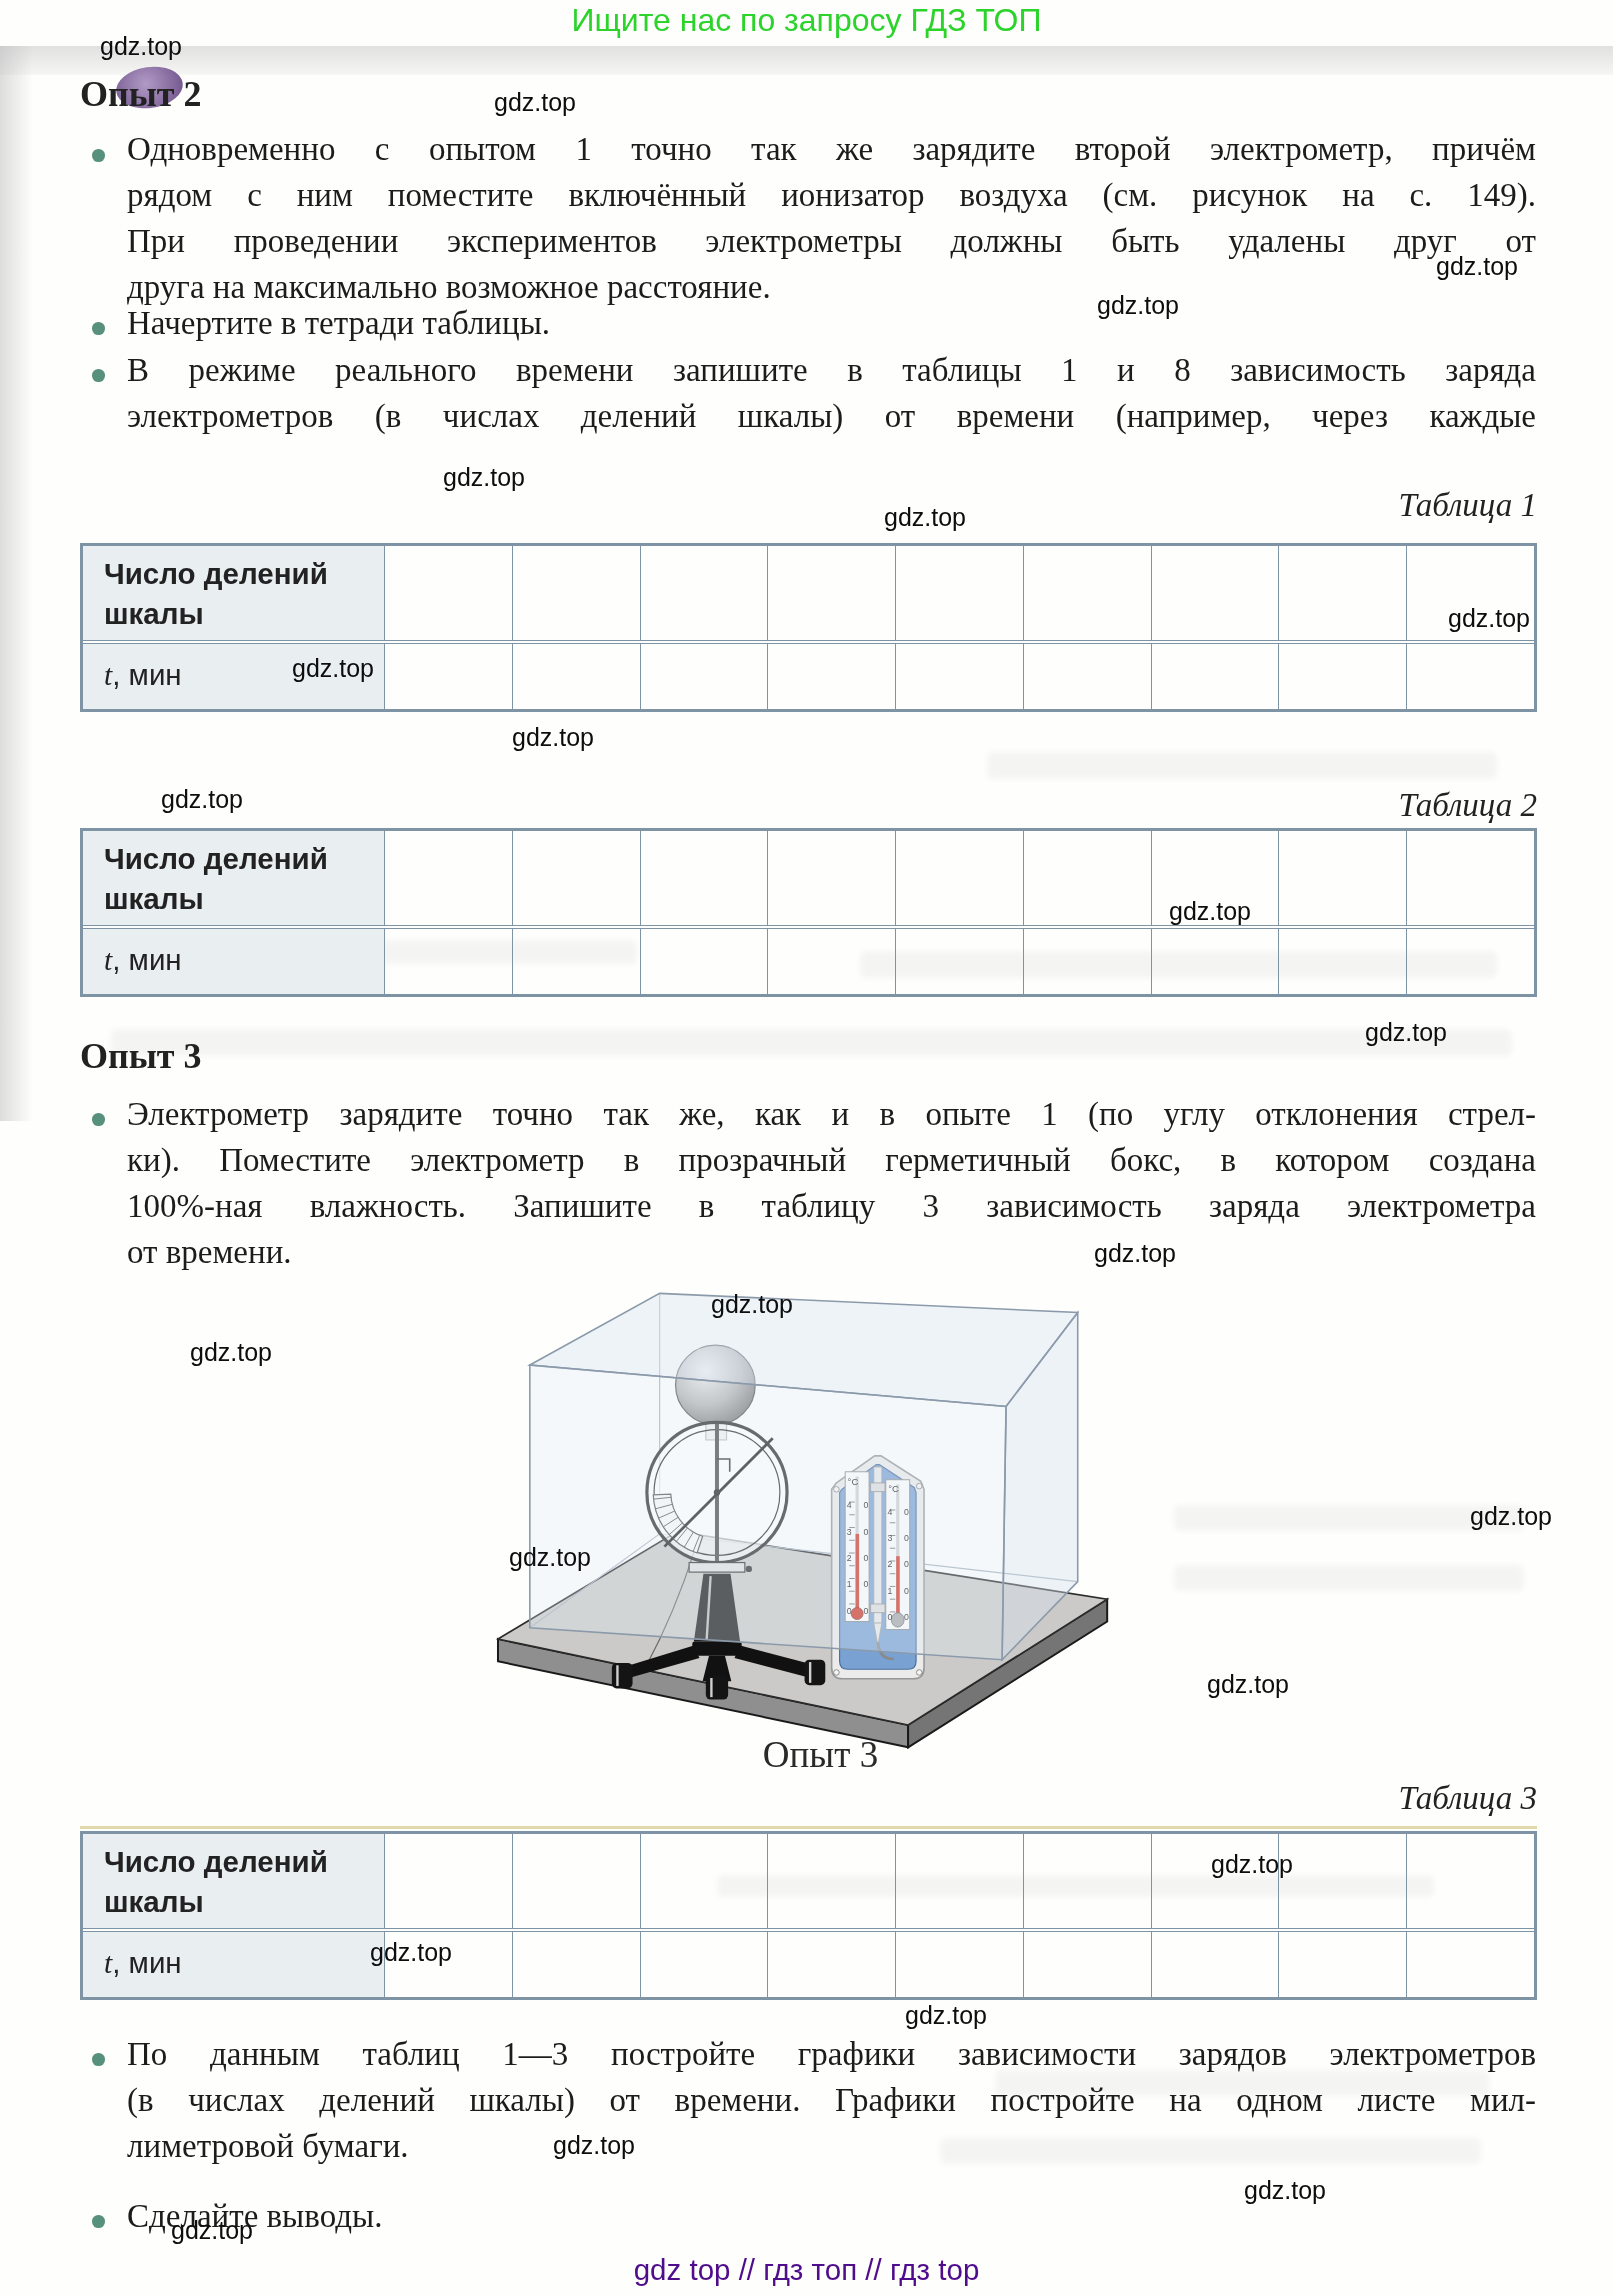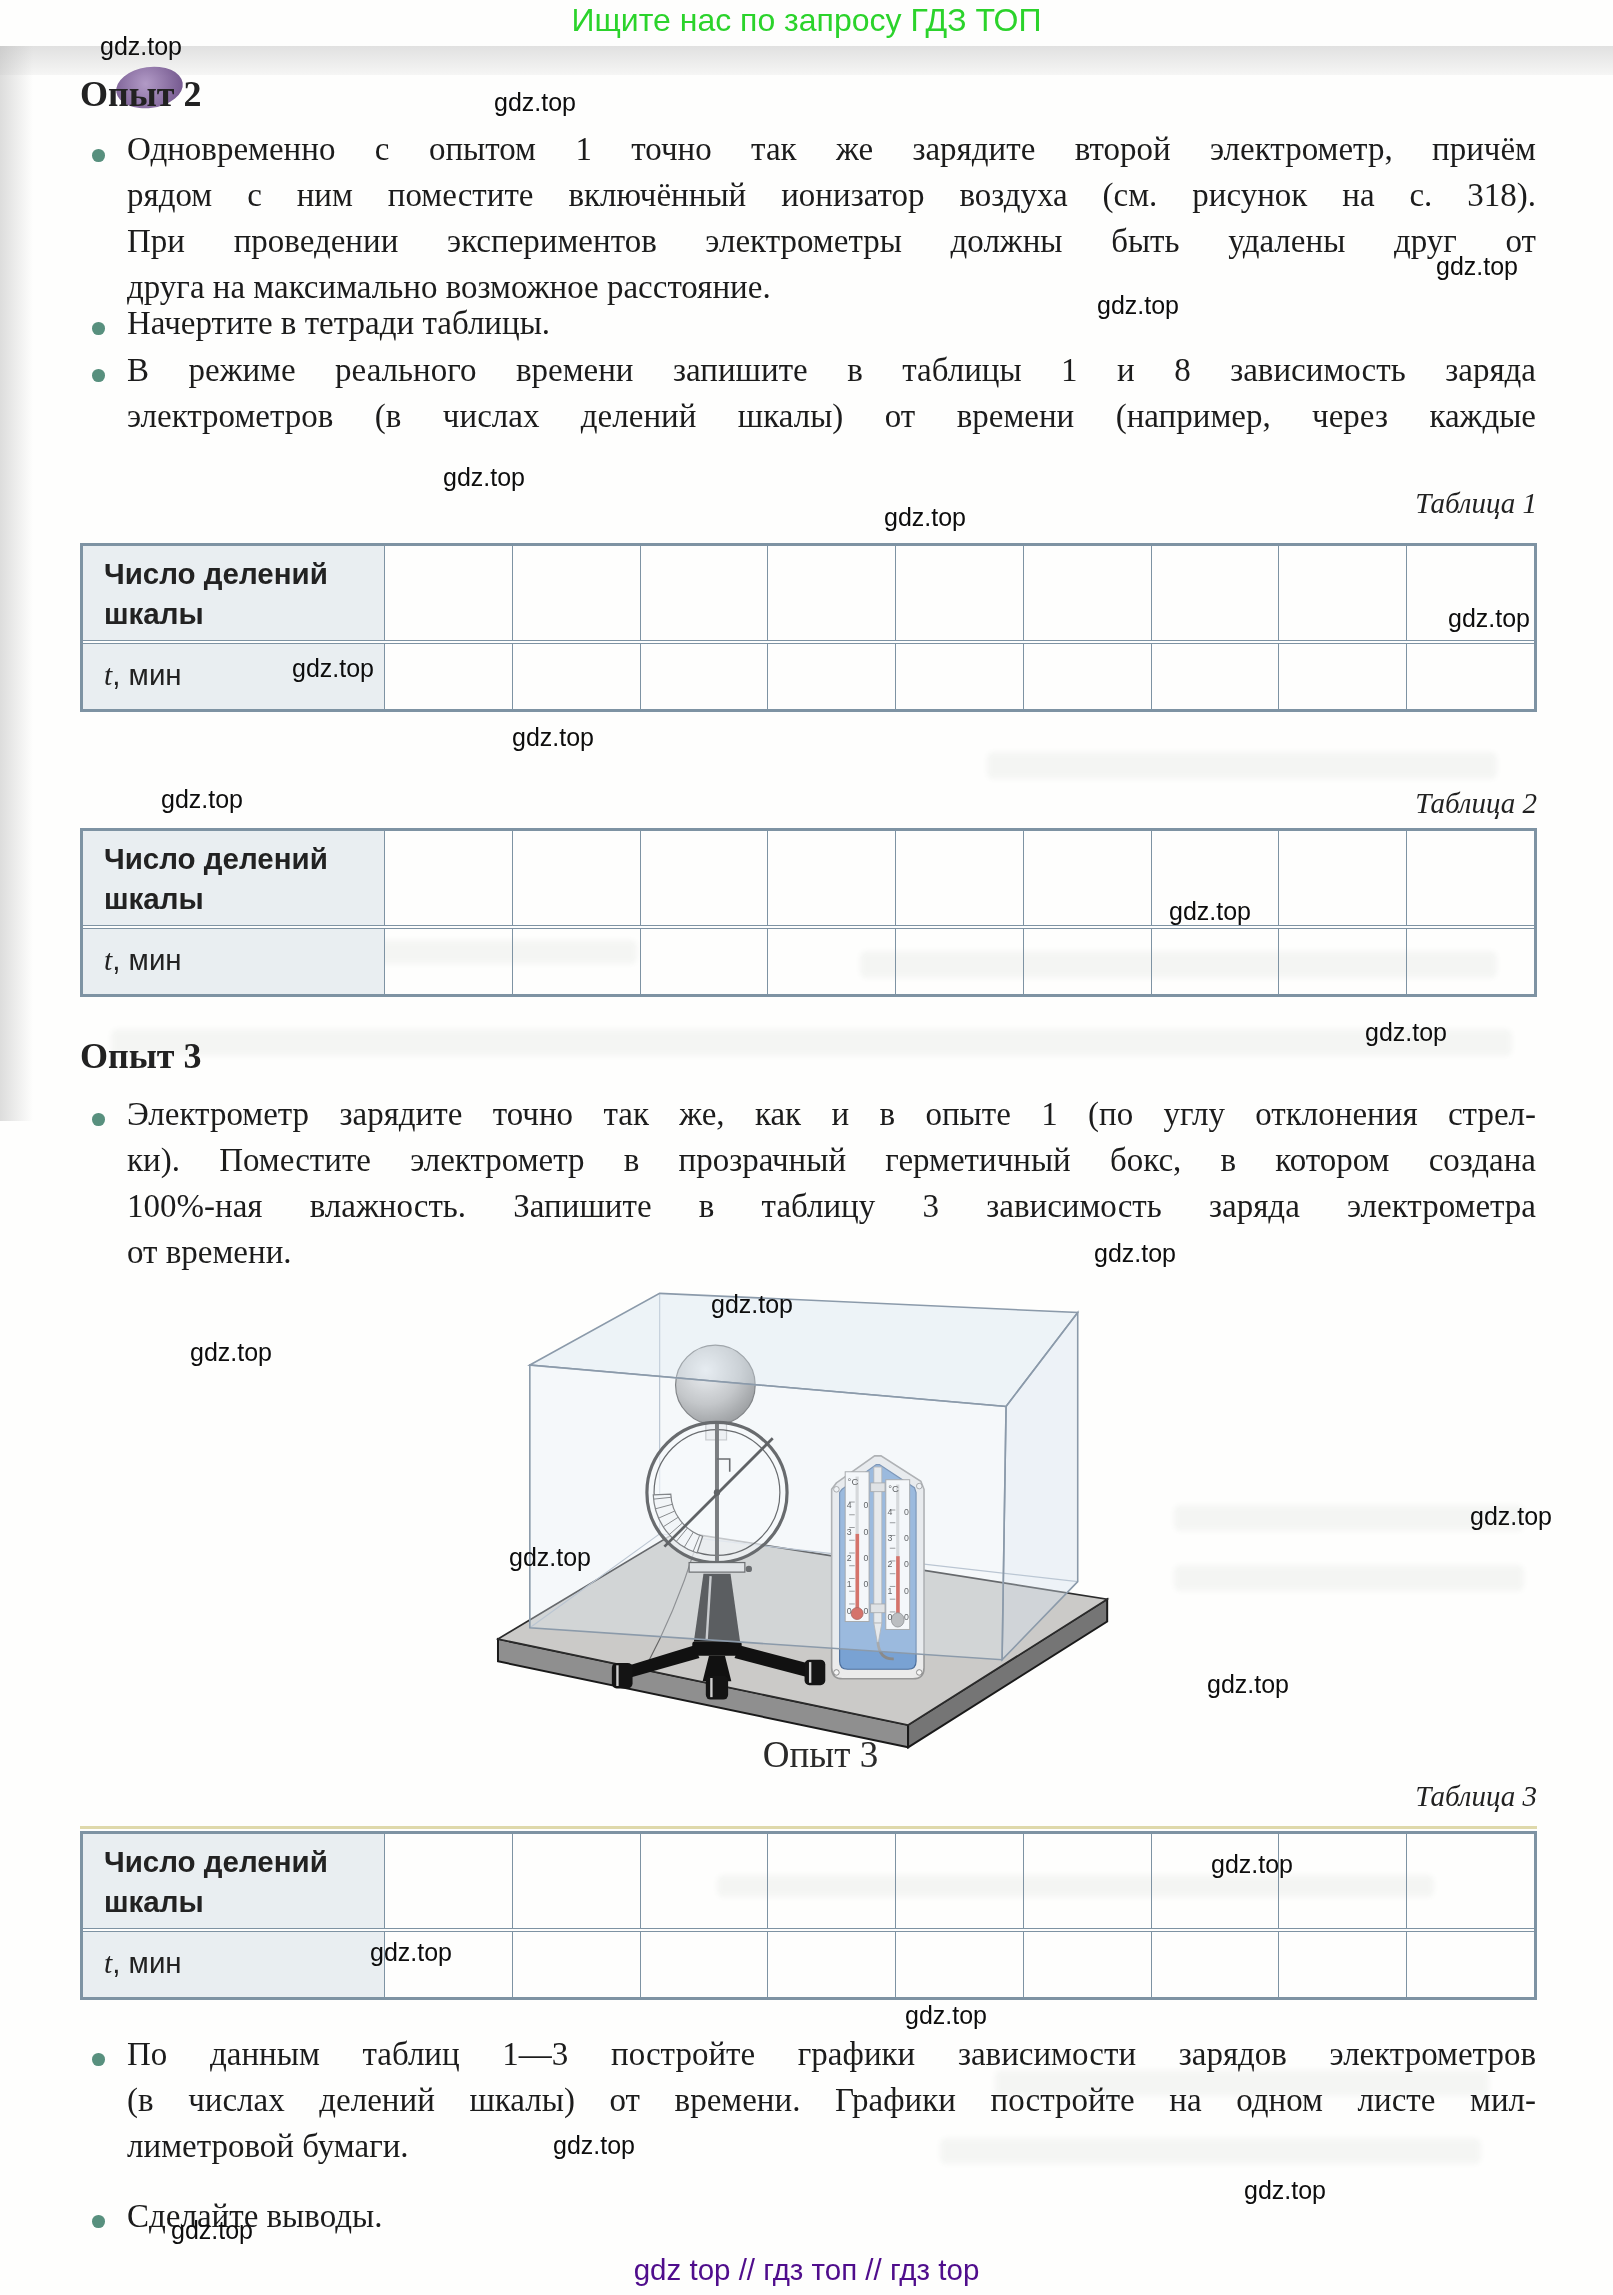--- a/index.html
+++ b/index.html
@@ -22,21 +22,21 @@
   .wm{position:absolute;font-family:"Liberation Sans",sans-serif;font-size:25px;color:#0d0d0d;white-space:nowrap;}
 
   .bleed{position:absolute;background:#5e7260;opacity:.055;filter:blur(2.4px);border-radius:6.4px;}
 
   .head{position:absolute;left:80px;font-size:36px;font-weight:bold;color:#222;}
   .para{position:absolute;left:127px;width:1409px;}
   .pline{font-size:33px;line-height:46px;text-align:justify;text-align-last:justify;}
   .pline.last{text-align-last:left;}
   .bdot{position:absolute;width:12.7px;height:12.7px;border-radius:50%;background:#58907e;}
 
-  .tablabel{position:absolute;right:76px;font-style:italic;font-size:29px;color:#222;}
+  .tablabel{position:absolute;right:76px;font-style:italic;font-size:33px;color:#222;}
 
   .ztable{position:absolute;left:80px;width:1457px;border:3.2px solid var(--tb);box-sizing:border-box;background:transparent;}
   .trow{display:flex;}
   .trow.r1{height:94px;border-bottom:4.8px double var(--tb);font-weight:bold;}
   .trow.r2{height:65px;}
   .tlabel{width:301px;flex:0 0 301px;background:#e9eef1;box-sizing:border-box;
     font-family:"Liberation Sans",sans-serif;font-size:29.5px;color:#222;
     padding:8px 0 0 21px;line-height:40px;}
   .trow.r2 .tlabel{padding-top:11px;}
   .tlabel .ital{font-family:"Liberation Serif",serif;font-style:italic;}
@@ -65,21 +65,21 @@
   <div class="bleed" style="left:1174px;top:1565px;width:350px;height:25.5px"></div>
   <div class="bleed" style="left:717px;top:1875px;width:717px;height:22px"></div>
   <div class="bleed" style="left:995px;top:2070px;width:494px;height:25.5px"></div>
   <div class="bleed" style="left:940px;top:2138px;width:541px;height:25.5px"></div>
 
   <div class="head" style="top:73px">Опыт 2</div>
 
   <div class="bdot" style="left:92px;top:149px"></div>
   <div class="para" style="top:126px">
     <div class="pline">Одновременно с опытом 1 точно так же зарядите второй электрометр, причём</div>
-    <div class="pline">рядом с ним поместите включённый ионизатор воздуха (см. рисунок на с. 318).</div>
+    <div class="pline">рядом с ним поместите включённый ионизатор воздуха (см. рисунок на с. 149).</div>
     <div class="pline">При проведении экспериментов электрометры должны быть удалены друг от</div>
     <div class="pline last">друга на максимально возможное расстояние.</div>
   </div>
 
   <div class="bdot" style="left:92px;top:322px"></div>
   <div class="para" style="top:300px">
     <div class="pline last">Начертите в тетради таблицы.</div>
   </div>
 
   <div class="bdot" style="left:92px;top:369px"></div>

